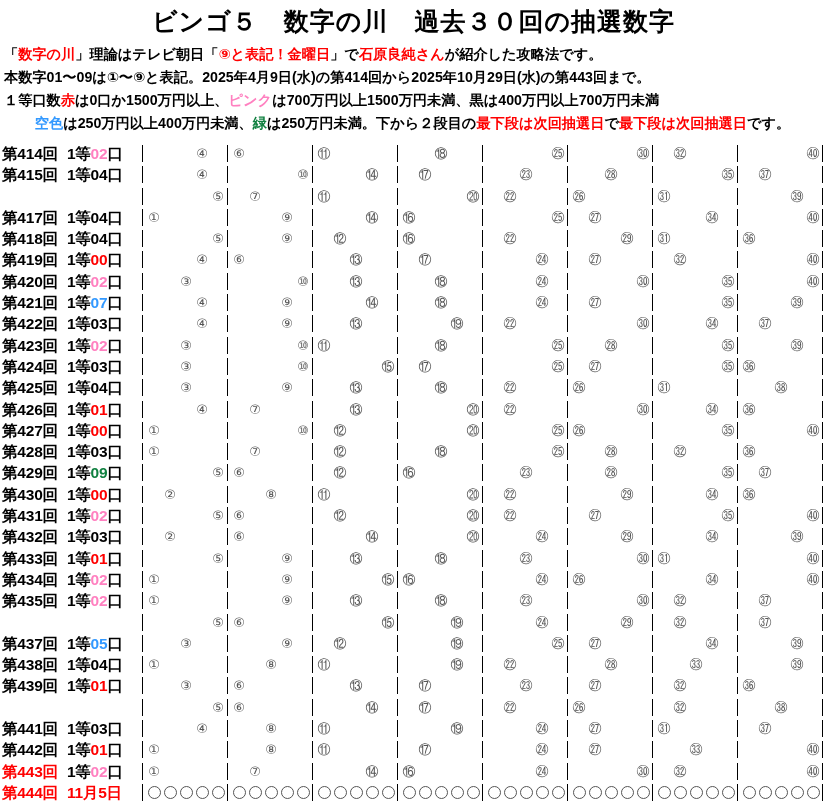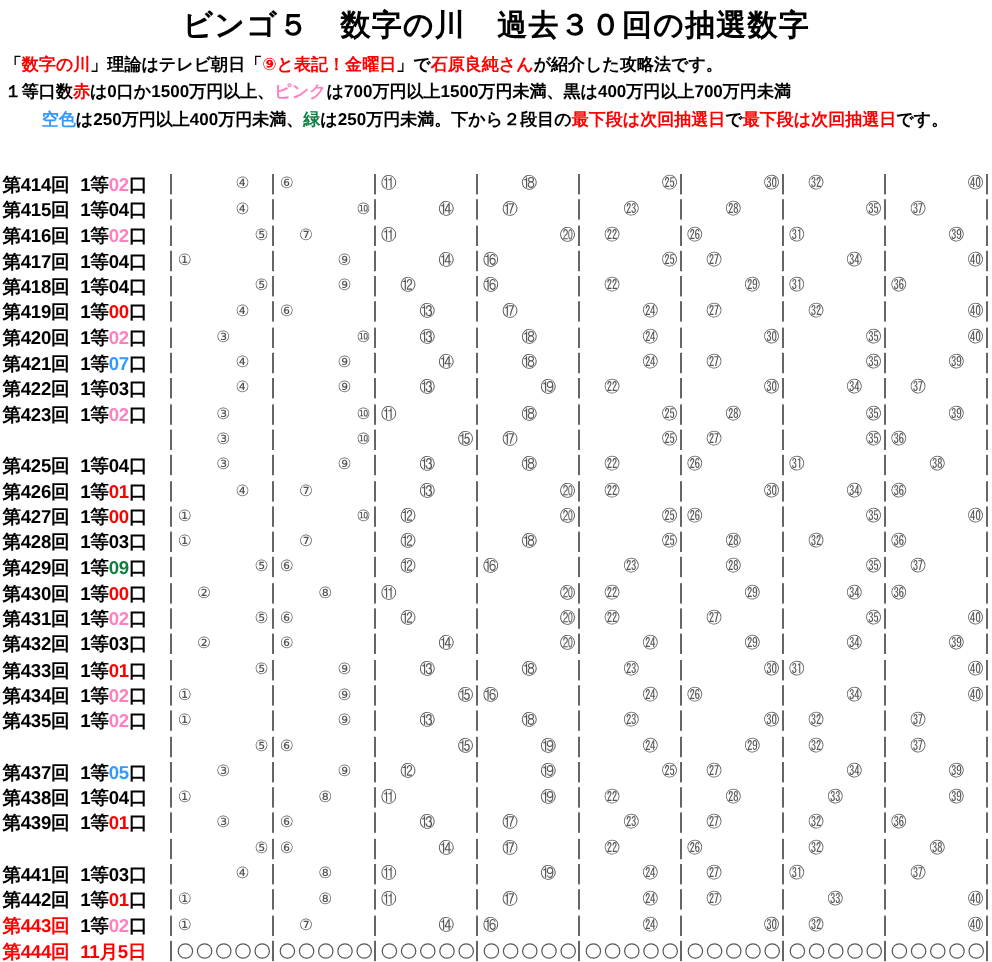--- a/index.html
+++ b/index.html
@@ -96,20 +96,21 @@
 </style>
 </head>
 <body>
 
 <div class="page">
 
   <div class="title">ビンゴ５　数字の川　過去３０回の抽選数字</div>
 
   <div class="notes">
       <div class="note-line"><span class="blk">「</span><span class="red">数字の川</span><span class="blk">」理論はテレビ朝日</span><span class="blk">「</span><span class="red">⑨と表記！金曜日</span><span class="blk">」で</span><span class="red">石原良純さん</span><span class="blk">が紹介した攻略法です。</span></div>
+      <div class="note-line"><span class="blk">本数字01〜09は①〜⑨と表記。2025年4月9日(水)の第414回から2025年10月29日(水)の第443回まで。</span></div>
       <div class="note-line"><span class="blk">１等口数</span><span class="red">赤</span><span class="blk">は0口か1500万円以上、</span><span class="pink">ピンク</span><span class="blk">は700万円以上1500万円未満、黒は400万円以上700万円未満</span></div>
       <div class="note-line note-c"><span class="sky">空色</span><span class="blk">は250万円以上400万円未満、</span><span class="green">緑</span><span class="blk">は250万円未満。下から２段目の</span><span class="red">最下段は次回抽選日</span><span class="blk">で</span><span class="red">最下段は次回抽選日</span><span class="blk">です。</span></div>
     </div>
 
   <div class="grid">
       <div class="row">
         <div class="lbl"><span class="kai">第414回</span><span class="cnt"><span>1等</span><span style="color: rgb(255, 128, 192);">02</span><span>口</span></span></div>
         <div class="cells">
           <span class="sep" style="left: 2px;"></span>
           <span class="sep" style="left: 87px;"></span>
@@ -146,21 +147,20 @@
           <span class="num" style="left: 155px;">⑩</span>
           <span class="num" style="left: 224px;">⑭</span>
           <span class="num" style="left: 277px;">⑰</span>
           <span class="num" style="left: 378px;">㉓</span>
           <span class="num" style="left: 463px;">㉘</span>
           <span class="num" style="left: 580px;">㉟</span>
           <span class="num" style="left: 617px;">㊲</span>
         </div>
       </div>
       <div class="row">
-        <div class="lbl"><span class="kai">第416回</span><span class="cnt"><span>1等</span><span style="color: rgb(255, 128, 192);">02</span><span>口</span></span></div>
         <div class="cells">
           <span class="sep" style="left: 2px;"></span>
           <span class="sep" style="left: 87px;"></span>
           <span class="sep" style="left: 172px;"></span>
           <span class="sep" style="left: 257px;"></span>
           <span class="sep" style="left: 342px;"></span>
           <span class="sep" style="left: 427px;"></span>
           <span class="sep" style="left: 512px;"></span>
           <span class="sep" style="left: 597px;"></span>
           <span class="sep" style="left: 682px;"></span>
@@ -322,20 +322,21 @@
           <span class="num" style="left: 155px;">⑩</span>
           <span class="num" style="left: 176px;">⑪</span>
           <span class="num" style="left: 293px;">⑱</span>
           <span class="num" style="left: 410px;">㉕</span>
           <span class="num" style="left: 463px;">㉘</span>
           <span class="num" style="left: 580px;">㉟</span>
           <span class="num" style="left: 649px;">㊴</span>
         </div>
       </div>
       <div class="row">
+        <div class="lbl"><span class="kai">第424回</span><span class="cnt"><span>1等</span><span style="color: rgb(0, 0, 0);">03</span><span>口</span></span></div>
         <div class="cells">
           <span class="sep" style="left: 2px;"></span>
           <span class="sep" style="left: 87px;"></span>
           <span class="sep" style="left: 172px;"></span>
           <span class="sep" style="left: 257px;"></span>
           <span class="sep" style="left: 342px;"></span>
           <span class="sep" style="left: 427px;"></span>
           <span class="sep" style="left: 512px;"></span>
           <span class="sep" style="left: 597px;"></span>
           <span class="sep" style="left: 682px;"></span>

